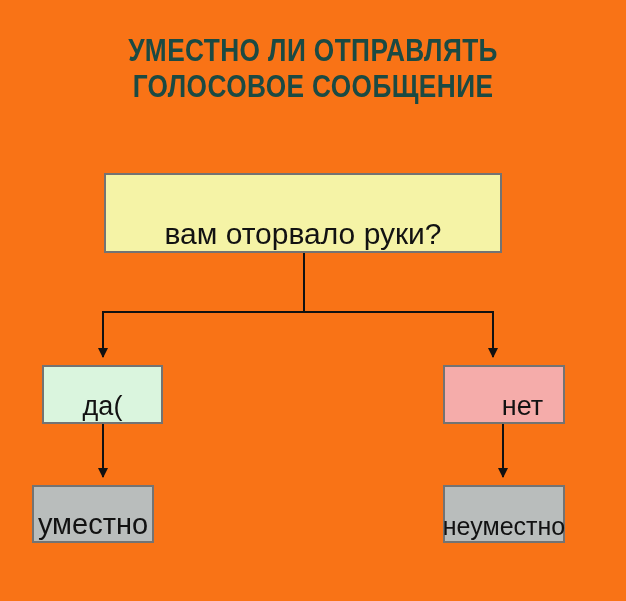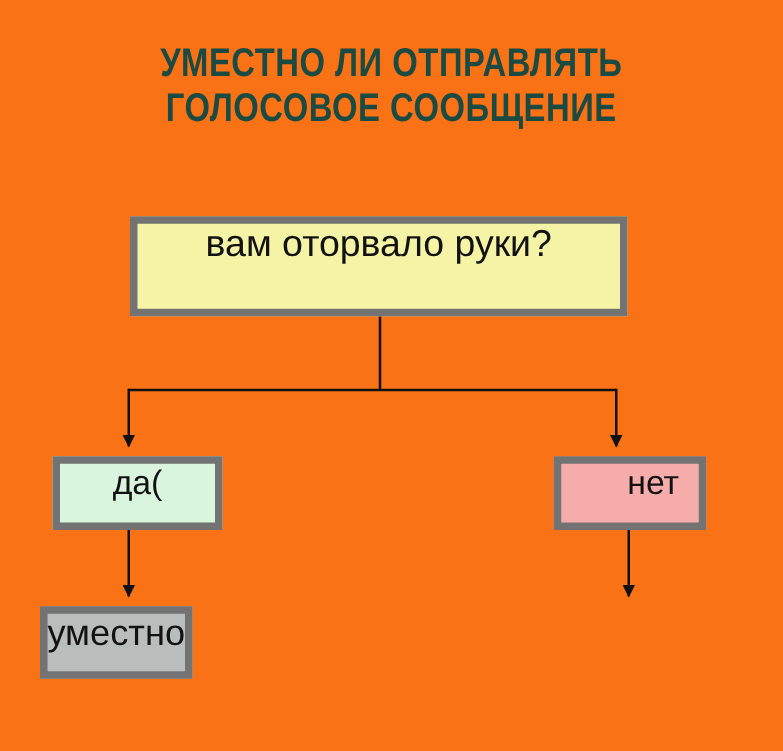--- a/index.html
+++ b/index.html
@@ -17,34 +17,34 @@
     font-weight:bold;
     font-size:32px;
     line-height:36px;
     letter-spacing:0.5px;
     transform:scaleX(0.82);
     transform-origin:50% 0;
     white-space:nowrap;
   }
   .node{
     position:absolute;
-    border:6px solid #737373;
+    border:2px solid #737373;
     box-sizing:border-box;
     display:flex;
-    align-items:flex-start;
+    align-items:flex-end;
     justify-content:center;
     color:#121212;
     text-align:center;
   }
   .node-question{
     left:104px;top:173px;width:398px;height:80px;
     font-size:30px;
   }
   .node-yes{
-    left:42px;top:365px;width:136px;height:59px;
+    left:42px;top:365px;width:121px;height:59px;
     font-size:27px;
   }
   .node-no{
     left:443px;top:365px;width:122px;height:59px;
     font-size:27px;
     padding-left:37px;
   }
   .node-appropriate{
     left:32px;top:485px;width:122px;height:58px;
     font-size:29px;
@@ -92,14 +92,17 @@
   </div>
 
   <div class="node node-no" style="background-color: rgb(245, 172, 170);">
     <span>нет</span>
   </div>
 
   <div class="node node-appropriate" style="background-color: rgb(185, 189, 188);">
     <span>уместно</span>
   </div>
 
+  <div class="node node-inappropriate" style="background-color: rgb(185, 189, 188);">
+    <span>неуместно</span>
+  </div>
 
 </div>
 
 </body></html>

